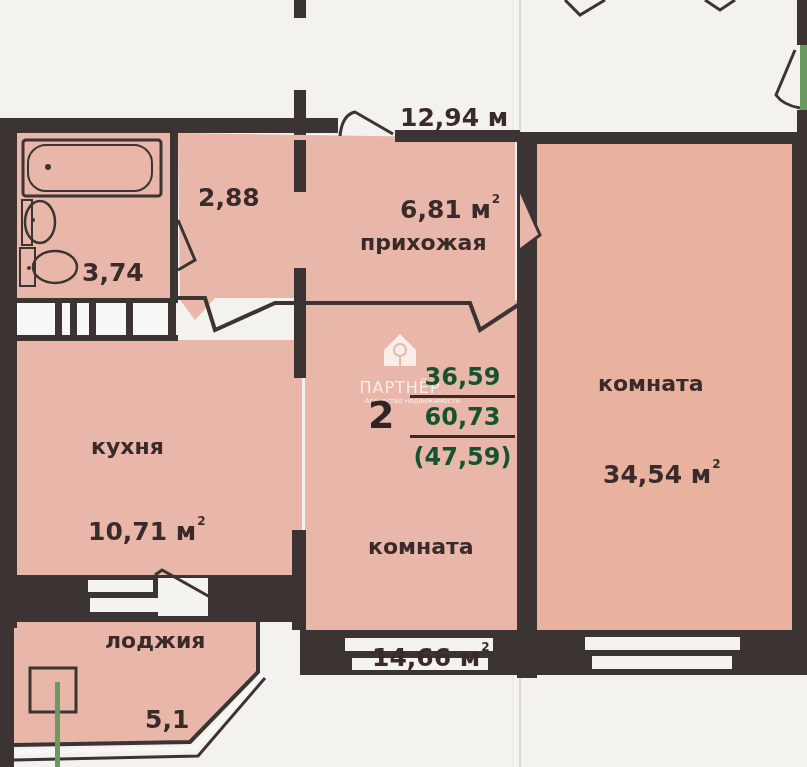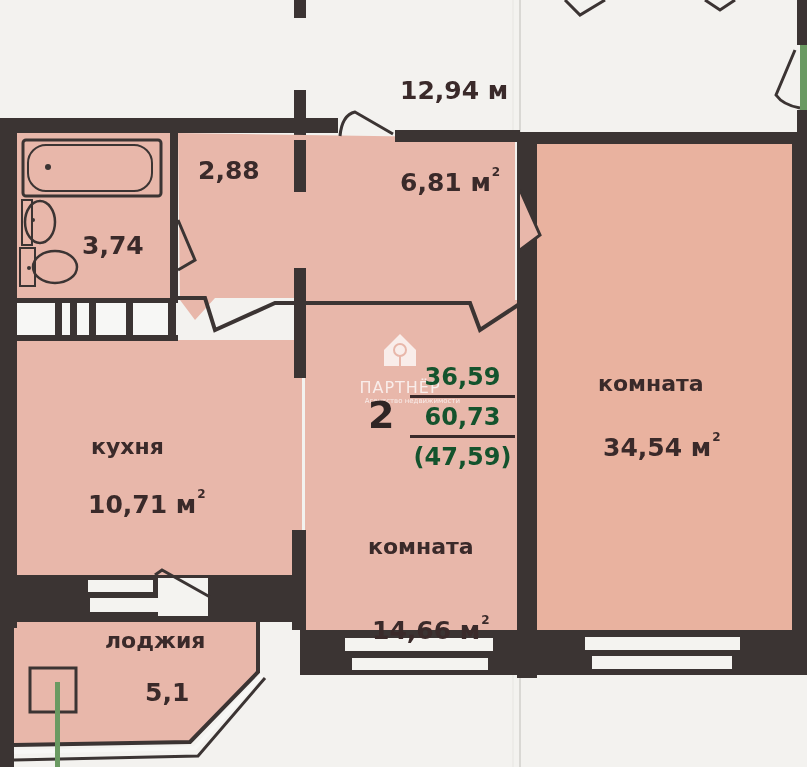--- a/index.html
+++ b/index.html
@@ -1,20 +1,20 @@
 <!DOCTYPE html>
 <html><head>
 <meta charset="utf-8">
 <style>
   html,body{margin:0;padding:0;background:#f1f1ee;}
   #plan{position:relative;width:807px;height:767px;overflow:hidden;background:#f3f2ef;font-family:"DejaVu Sans","Liberation Sans",sans-serif;}
   svg{position:absolute;left:0;top:0;}
   .lbl{position:absolute;color:#3a2a2a;font-weight:bold;white-space:nowrap;line-height:1;}
   .lbl sup{font-size:12px;vertical-align:top;position:relative;top:-4px;margin-left:1px;}
-  .big{font-size:25px;}
+  .big{font-size:25px;margin-top:27px;}
   .name{font-size:22px;}
   .frac{position:absolute;left:410px;top:360px;width:105px;text-align:center;color:#14532d;font-weight:bold;font-size:24px;line-height:1;}
   .frac .row{height:34px;line-height:34px;}
   .frac .bar{height:3px;background:#3a2a2a;margin:1px 0 2px 0;}
   .rooms{position:absolute;left:368px;top:393px;font-size:38px;color:#2f2525;font-weight:bold;}
   .wm{position:absolute;left:340px;top:330px;width:120px;text-align:center;color:rgba(255,255,255,0.75);pointer-events:none;}
   .wm .t1{font-size:16px;letter-spacing:1px;margin-top:4px;}
   .wm .t2{font-size:7px;text-align:right;}
 </style>
 </head>
@@ -117,20 +117,21 @@
     <circle cx="33" cy="220" r="2" fill="#3b3433"></circle>
   </svg>
 
   <div class="lbl big" style="left:400px;top:78px;">12,94 м</div>
 
   <div class="lbl big" style="left:198px;top:158px;">2,88</div>
 
   <div class="lbl big" style="left:82px;top:233px;">3,74</div>
 
   <div class="lbl big" style="left:400px;top:170px;text-align:right;"><span>6,81 м</span><sup>2</sup></div>
+  <div class="lbl name" style="left:360px;top:232px;">прихожая</div>
 
   <div class="lbl name" style="left:91px;top:436px;">кухня</div>
   <div class="lbl big" style="left:88px;top:492px;"><span>10,71 м</span><sup>2</sup></div>
 
   <div class="wm">
     <svg width="40" height="40" viewBox="0 0 40 40" style="position:relative;">
       <path d="M4 20 L20 4 L36 20 L36 36 L4 36 Z" fill="rgba(255,255,255,0.75)"></path>
       <circle cx="20" cy="20" r="6" fill="none" stroke="#e8b7aa" stroke-width="2"></circle>
       <line x1="20" y1="26" x2="20" y2="36" stroke="#e8b7aa" stroke-width="2"></line>
     </svg>

